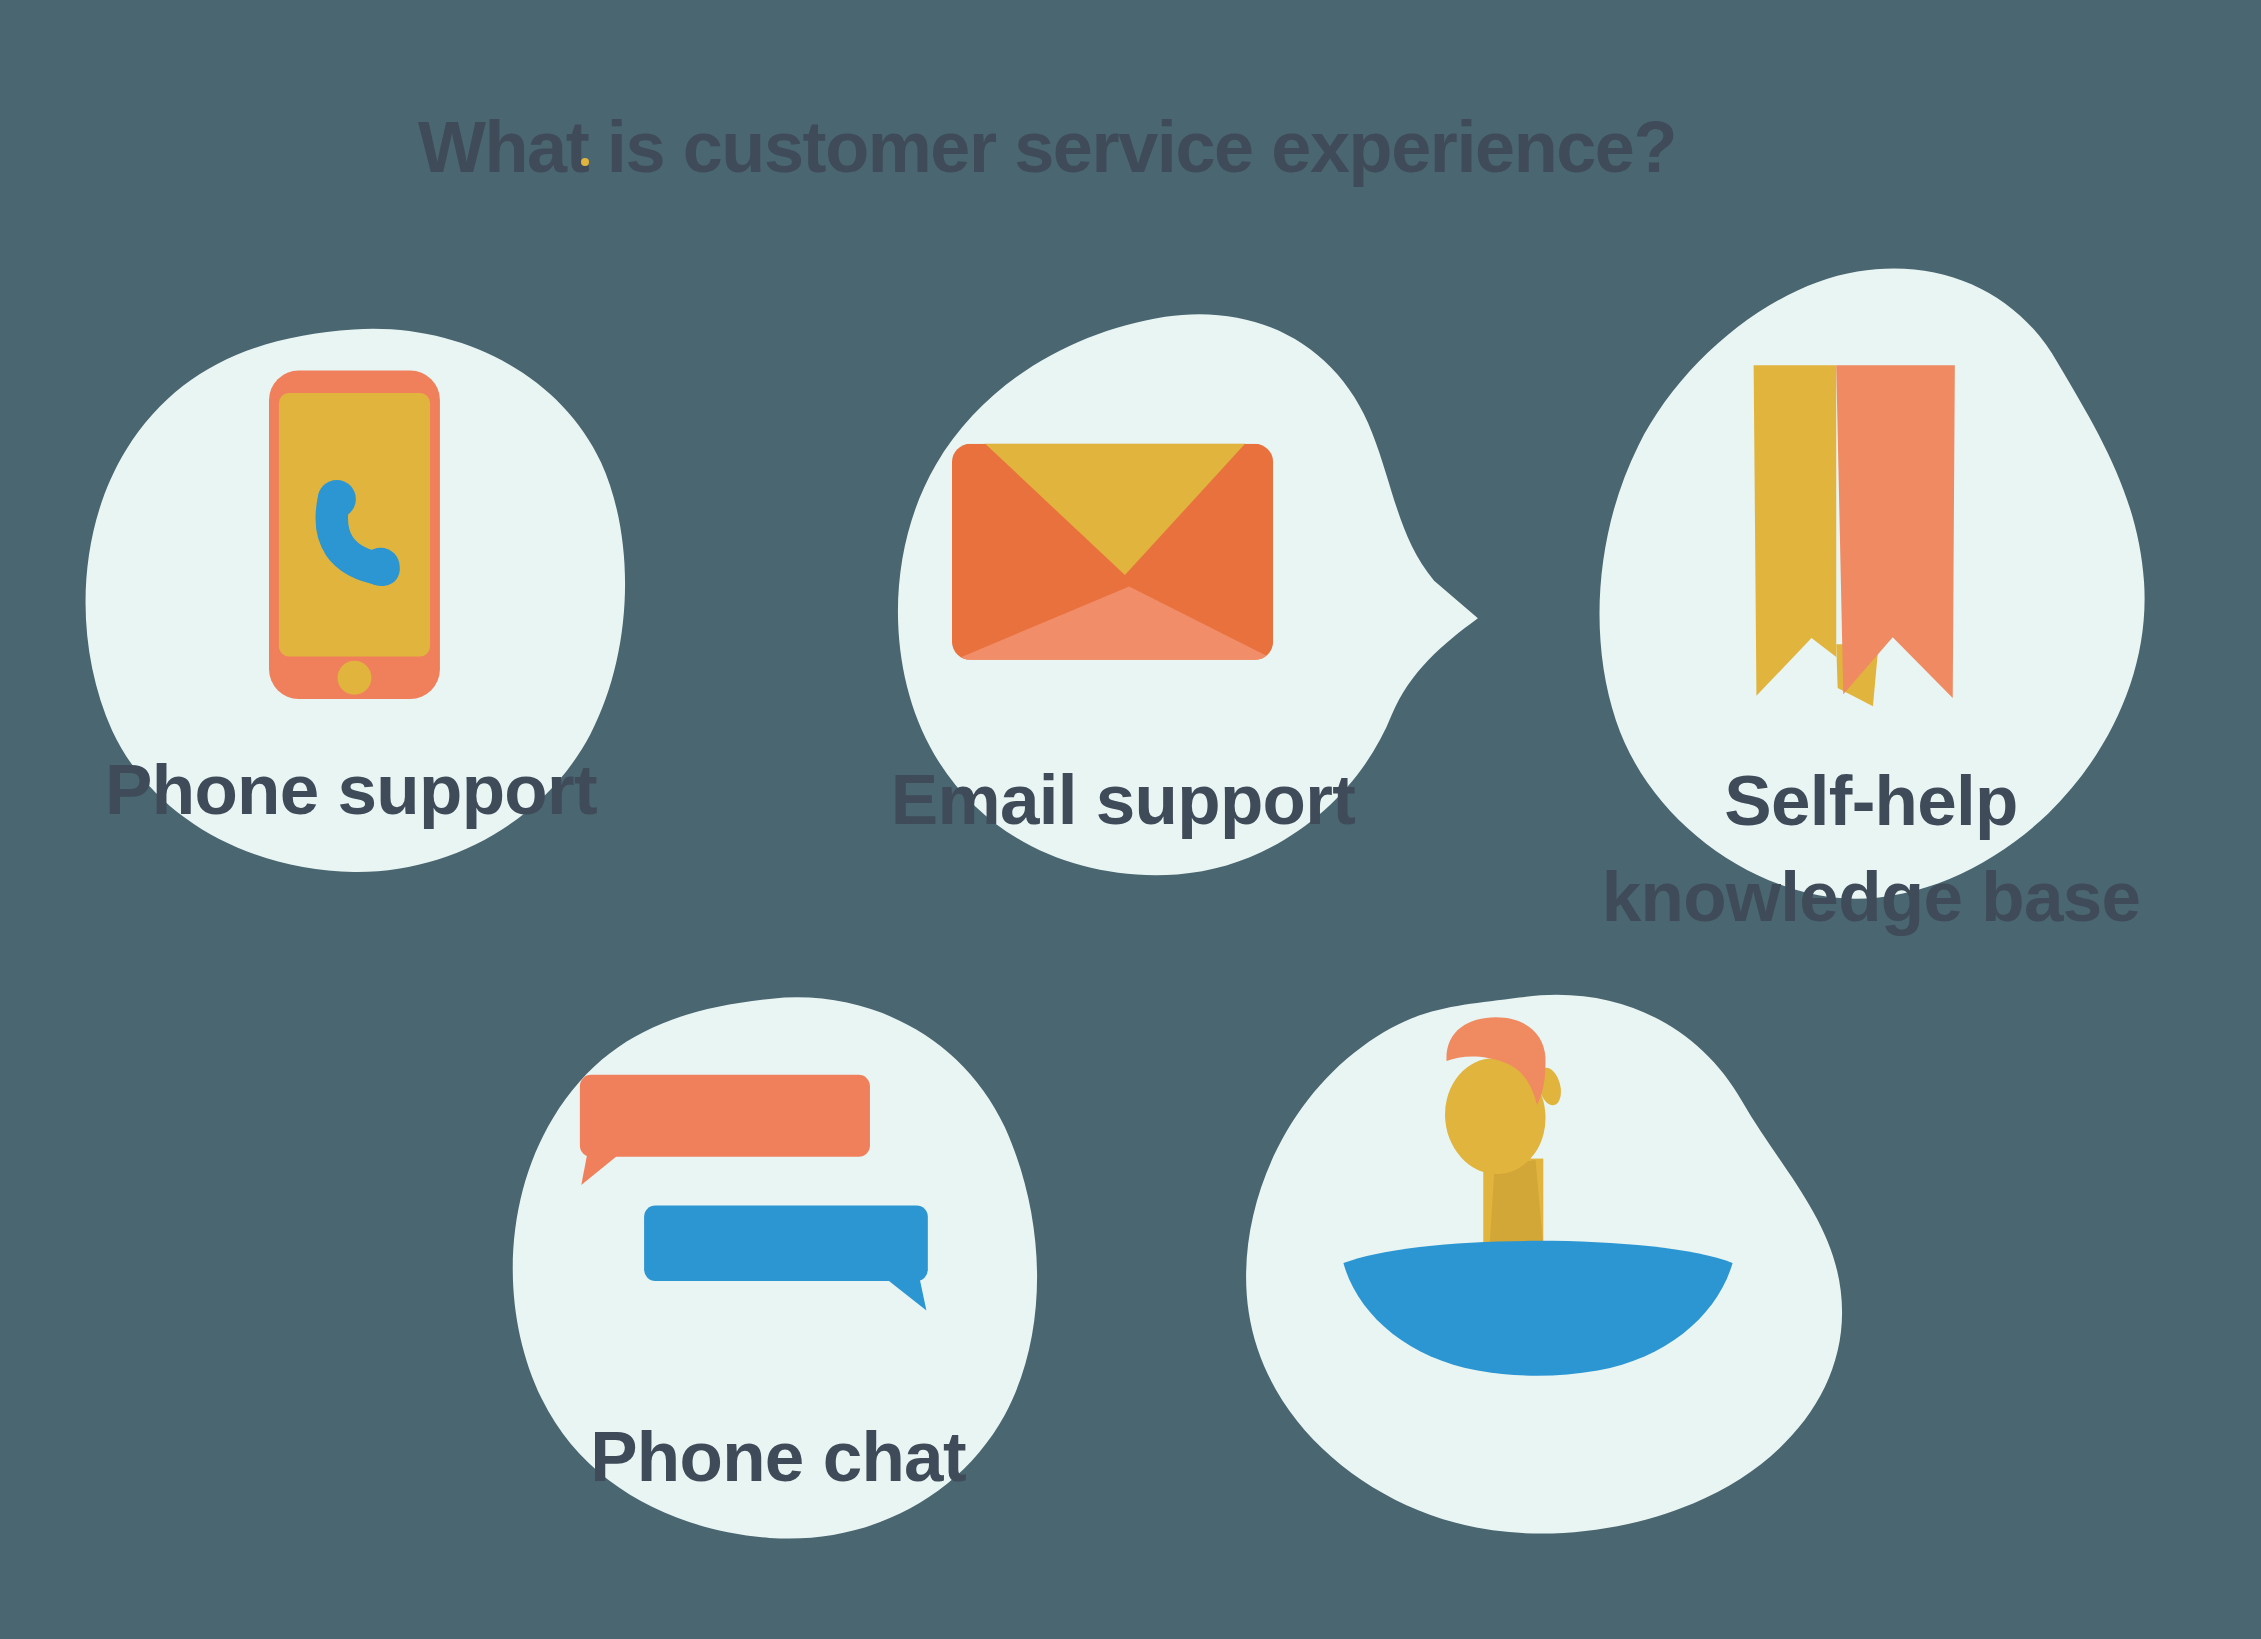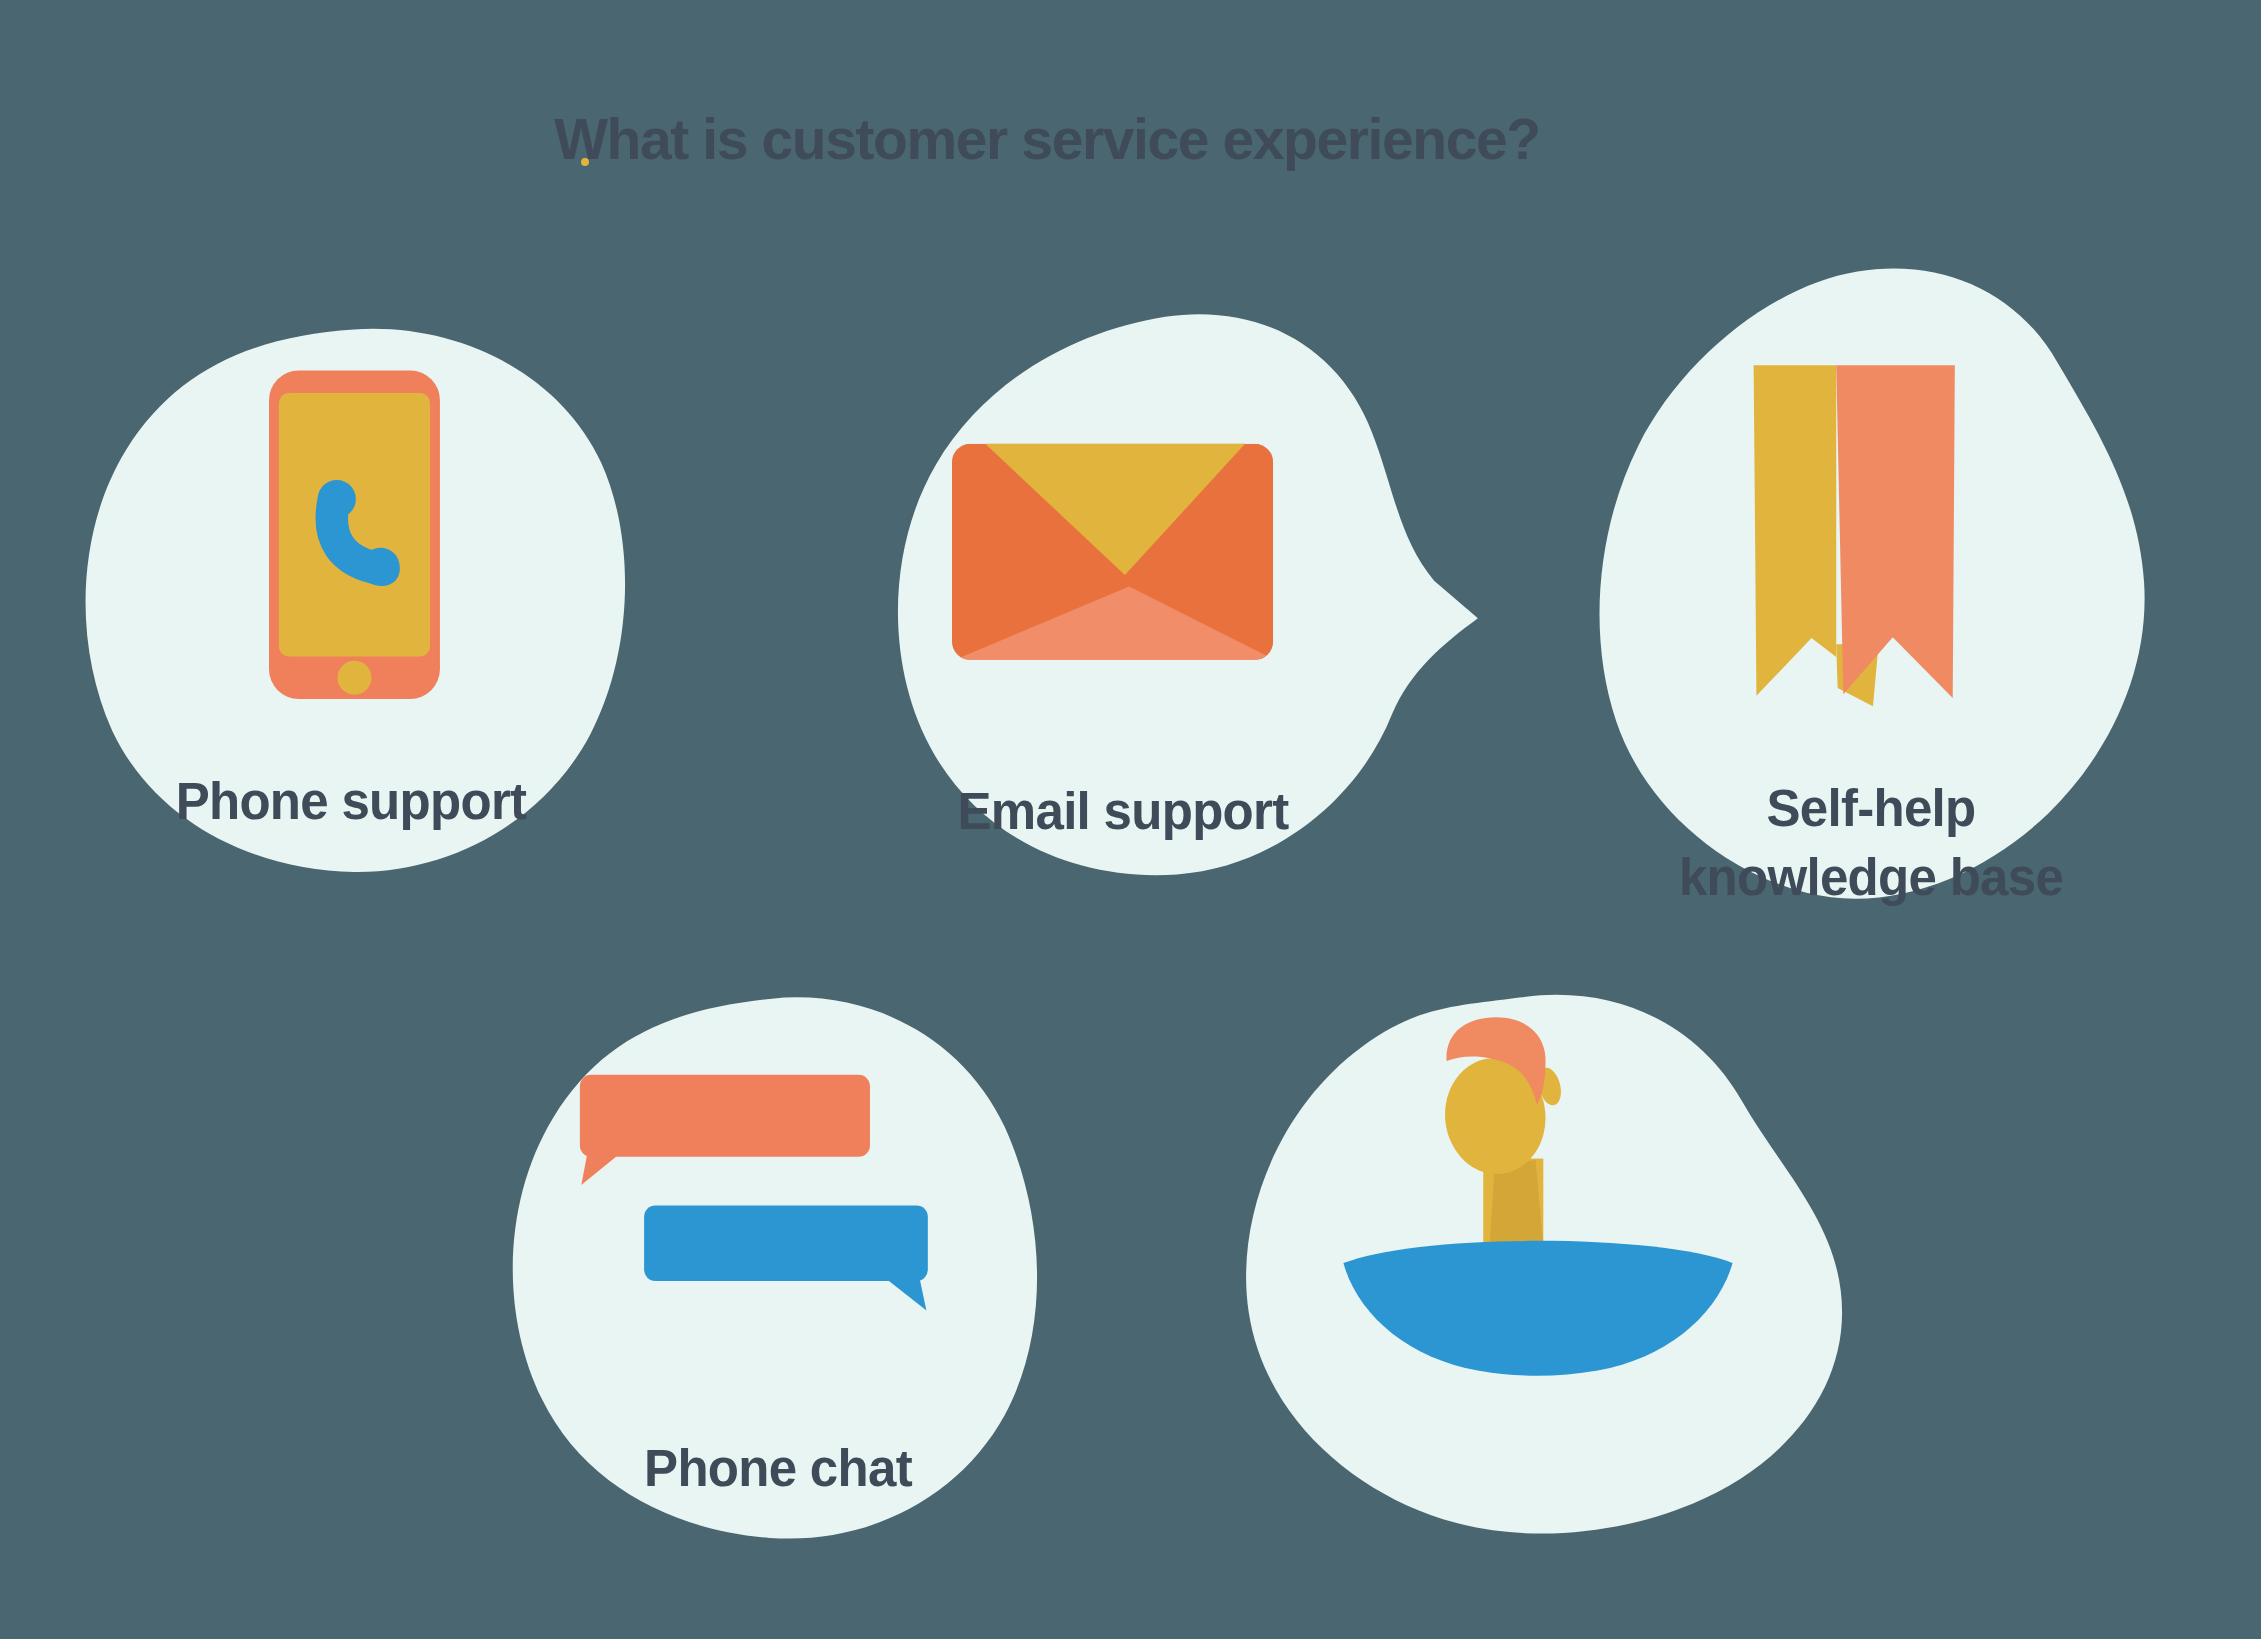--- a/index.html
+++ b/index.html
@@ -6,38 +6,37 @@
   body{
     width:2261px;height:1640px;
     background:var(--bg,#4A6670);
     font-family:"Liberation Sans", sans-serif;
     overflow:hidden;
   }
   .stage{position:relative;width:2261px;height:1640px;background:var(--bg,#4A6670);}
   .title{
     position:absolute;left:0;top:111px;width:2094px;margin:0;
     text-align:center;
-    font-size:57px;font-weight:700;letter-spacing:-1.4px;
+    font-size:72px;font-weight:700;letter-spacing:-1.4px;
     color:var(--ink,#3F4B59);
     line-height:1;
   }
   .title-dot{
     position:absolute;left:581px;top:158px;width:7.8px;height:7.8px;border-radius:50%;
     background:var(--yellow,#E1B43E);
   }
   .card{position:absolute;}
   .card svg{position:absolute;left:0;top:0;display:block;}
   .blob{fill:var(--blob,#E8F5F3);}
   .label{
     position:absolute;white-space:nowrap;
     transform:translateX(-50%);
-    font-size:51px;font-weight:700;letter-spacing:-0.7px;line-height:1;
+    font-size:71px;font-weight:700;letter-spacing:-0.7px;line-height:1;
     color:var(--ink,#3F4B59);
     text-align:center;
-    margin-top:22px;
   }
   .label.two-line{line-height:1.35;}
   .card1{left:71px;top:321px;width:562px;height:558px;}
   .card2{left:865px;top:304px;width:613px;height:593px;}
   .card3{left:1589px;top:263px;width:558px;height:646px;}
   .card4{left:498px;top:993px;width:547px;height:547px;}
   .card5{left:1219px;top:982px;width:626px;height:558px;}
   .card1 .label{left:280px;top:433px;}
   .card2 .label{left:258px;top:460px;}
   .card3 .label{left:282px;top:490px;}

